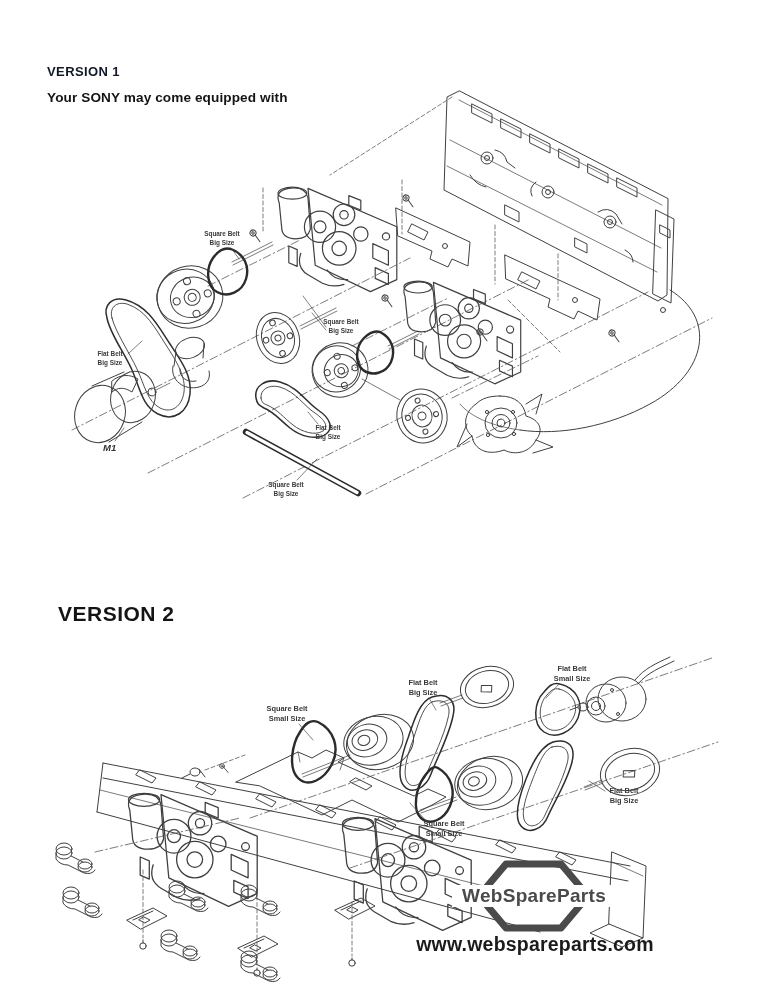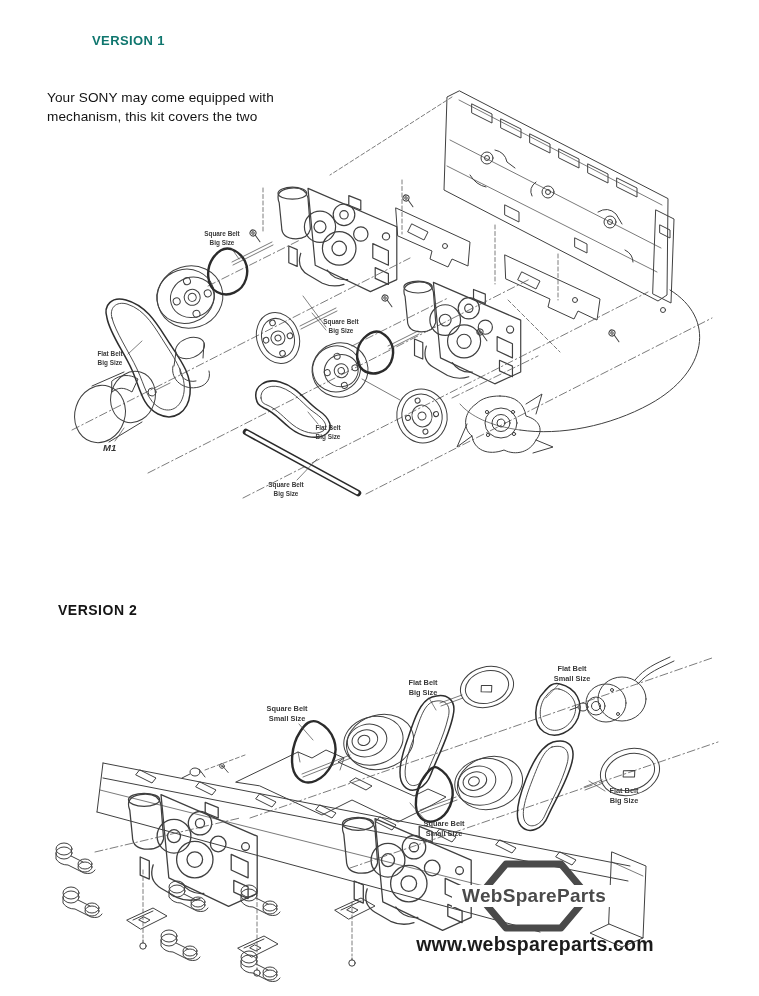--- a/index.html
+++ b/index.html
@@ -1,20 +1,20 @@
 <!DOCTYPE html>
 <html><head>
 <meta charset="utf-8">
 <style>
   html,body{margin:0;padding:0;background:#fff;}
   #page{position:relative;width:759px;height:996px;background:#ffffff;overflow:hidden;
         font-family:"Liberation Sans",sans-serif;color:#1f1f1f;}
-  .v1-heading{position:absolute;left:47px;top:33px;font-size:13px;font-weight:700;letter-spacing:.4px;color:#0f766e;margin-left:45px;}
-  .v1-desc{position:absolute;left:47px;top:88px;font-size:13.6px;font-weight:400;line-height:19.3px;color:#141414;letter-spacing:.1px;}
-  .v2-heading{position:absolute;left:58px;top:602px;font-size:14px;font-weight:700;letter-spacing:.5px;color:#141414;}
+  .v1-heading{position:absolute;left:47px;top:64px;font-size:13px;font-weight:700;letter-spacing:.4px;color:#0f172a;}
+  .v1-desc{position:absolute;left:47px;top:88px;font-size:13.6px;font-weight:700;line-height:19.3px;color:#141414;letter-spacing:.1px;}
+  .v2-heading{position:absolute;left:58px;top:602px;font-size:21px;font-weight:700;letter-spacing:.5px;color:#141414;}
   svg#diagram{position:absolute;left:0;top:0;}
   
   #diagram path,#diagram circle,#diagram ellipse,#diagram line,#diagram rect,#diagram polygon,#diagram polyline{
      stroke:#404040;fill:none;stroke-width:1;stroke-linecap:round;stroke-linejoin:round;}
   #diagram .sqbelt{stroke-width:2.4;stroke:#2b2b2b;}
   #diagram .ribbon{stroke-width:1.5;stroke:#2e2e2e;}
   #diagram .ribbon-in{stroke-width:.9;stroke:#3a3a3a;}
   #diagram .longbelt-outer{stroke-width:6.5;stroke:#2b2b2b;}
   #diagram .longbelt-inner{stroke-width:3.2;stroke:#ffffff;}
   #diagram .dd{stroke-dasharray:8 3 1.5 3;stroke-width:.8;stroke:#5a5a5a;}
@@ -31,21 +31,20 @@
   #diagram .url-text{font-size:19.5px;fill:#1b1b1b;letter-spacing:.2px;}
 </style>
 </head>
 <body>
 
 <div id="page">
 
   <div class="v1-heading">VERSION 1</div>
   <div class="v1-desc">
     <div>Your SONY may come equipped with</div>
-    <div>mechanism, this kit covers the two</div>
   </div>
   <div class="v2-heading">VERSION 2</div>
 
   <svg id="diagram" width="759" height="996" viewBox="0 0 759 996">
     <defs>
       <g id="mech">
         <path d="M6,14 q-4,-10 8,-12 q14,-2 16,8 l2,26 q-2,8 -12,8 q-12,0 -12,-10 Z"></path>
         <ellipse cx="17" cy="6" rx="12" ry="5"></ellipse>
         <circle cx="40" cy="34" r="13"></circle>
           <circle cx="40" cy="34" r="5"></circle>

